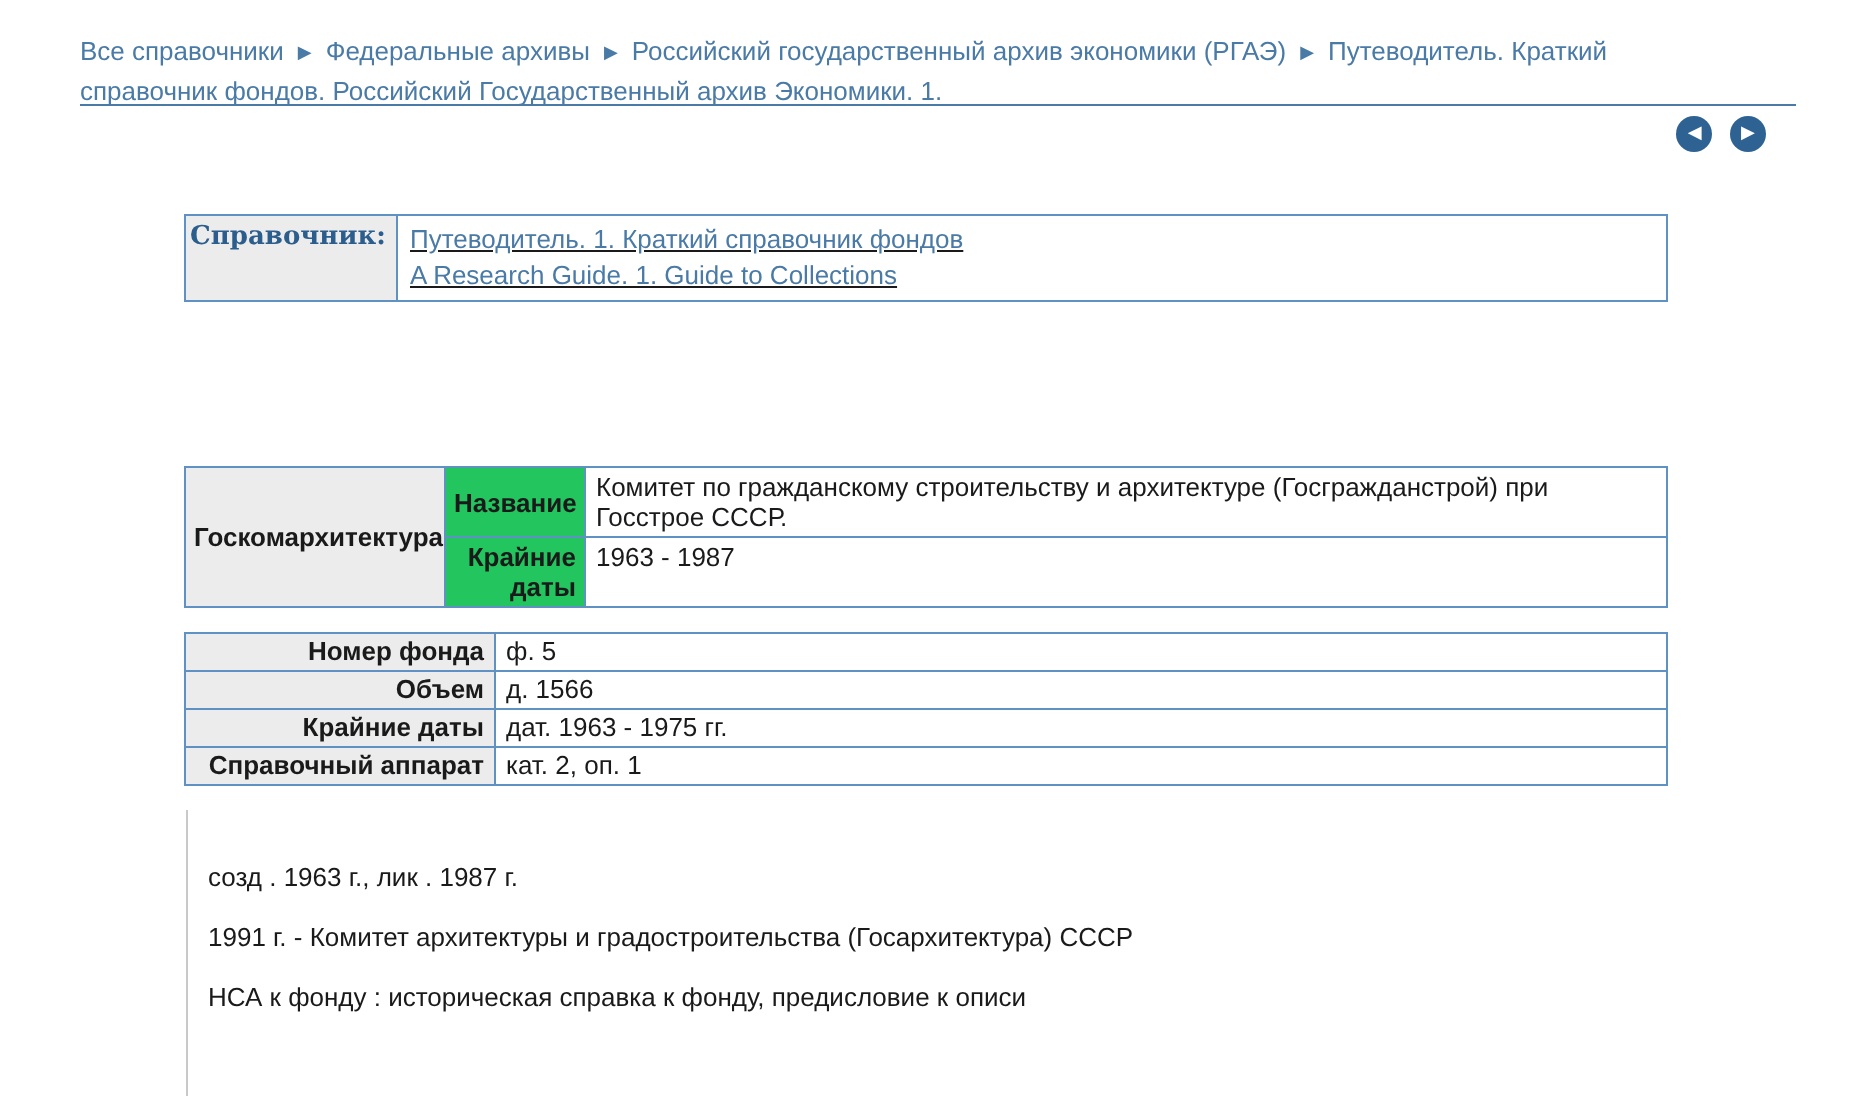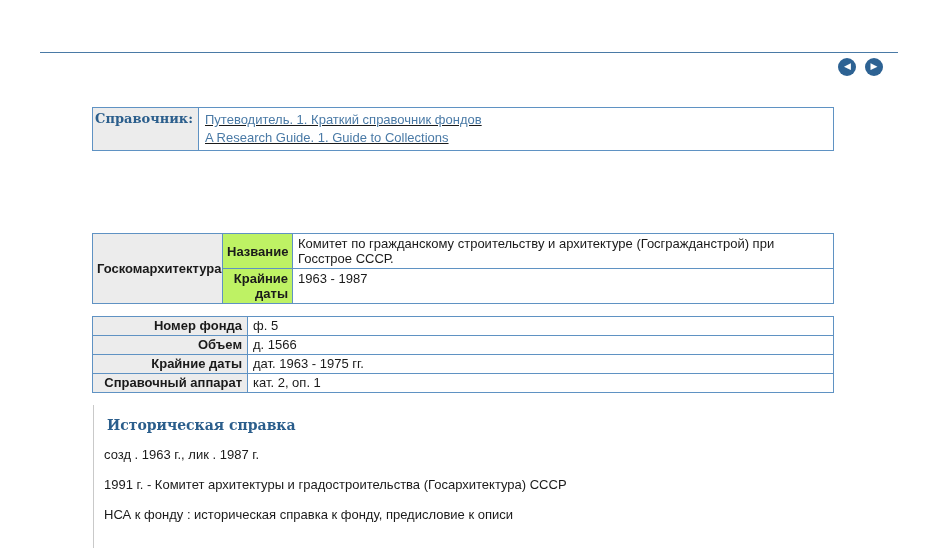--- a/index.html
+++ b/index.html
@@ -61,21 +61,21 @@
   .row-guide1 { height:40px; }
   .row-guide2 { height:42px; }
 
   
   .t-creator { position:absolute; left:92px; top:233px; width:742px; }
   .t-creator .creator-cell {
     width:130px; background:#ececec; vertical-align:middle;
     font-weight:bold; padding-left:4px;
   }
   .t-creator .sub-lbl {
-    width:70px; background:#bef264; text-align:right;
+    width:70px; background:#22c55e; text-align:right;
     vertical-align:middle; font-weight:bold; padding-right:4px; line-height:15px;
   }
   .t-creator .val-cell { padding:2px 5px; line-height:15px; }
   .row-cr1 { height:30px; }
   .row-cr2 { height:33px; }
 
   
   .t-fond { position:absolute; left:92px; top:316px; width:742px; }
   .t-fond .lbl-cell {
     width:155px; text-align:right; font-weight:bold;
@@ -93,20 +93,23 @@
     font-family:"DejaVu Serif", serif; font-weight:bold;
     font-size:14px; color:#2b5e8c; margin-left:3px;
   }
   .history p { margin-top:14px; line-height:16px; color:#1a1a1a; }
 </style>
 </head>
 <body>
 
 <div id="screen">
 
+  <div class="breadcrumb">
+    <a class="crumb">Все справочники</a><span class="crumb-sep">▶</span><a class="crumb">Федеральные архивы</a><span class="crumb-sep">▶</span><a class="crumb">Российский государственный архив экономики (РГАЭ)</a><span class="crumb-sep">▶</span><a class="crumb">Путеводитель. Краткий справочник фондов. Российский Государственный архив Экономики. 1.</a>
+  </div>
   <div class="rule"></div>
 
   <div class="pager">
     <span class="pager-btn"><span class="gl">◀</span></span>
     <span class="pager-btn"><span class="gl">▶</span></span>
   </div>
 
   <table class="t-guide">
     <tbody>
         <tr class="row-guide1">
@@ -148,19 +151,18 @@
       <td>дат. 1963 - 1975 гг.</td>
     </tr>
     <tr>
       <td class="lbl-cell">Справочный аппарат</td>
       <td>кат. 2, оп. 1</td>
     </tr>
   </tbody>
     </table>
 
   <div class="history">
-    <div class="history-title">Историческая справка</div>
     <p>созд . 1963 г., лик . 1987 г.</p>
     <p>1991 г. - Комитет архитектуры и градостроительства (Госархитектура) СССР</p>
     <p>НСА к фонду : историческая справка к фонду, предисловие к описи</p>
   </div>
 
 </div>
 
 </body></html>

